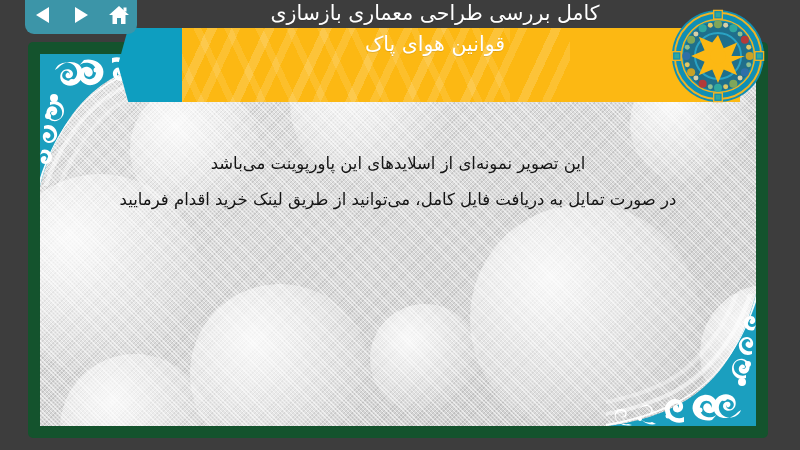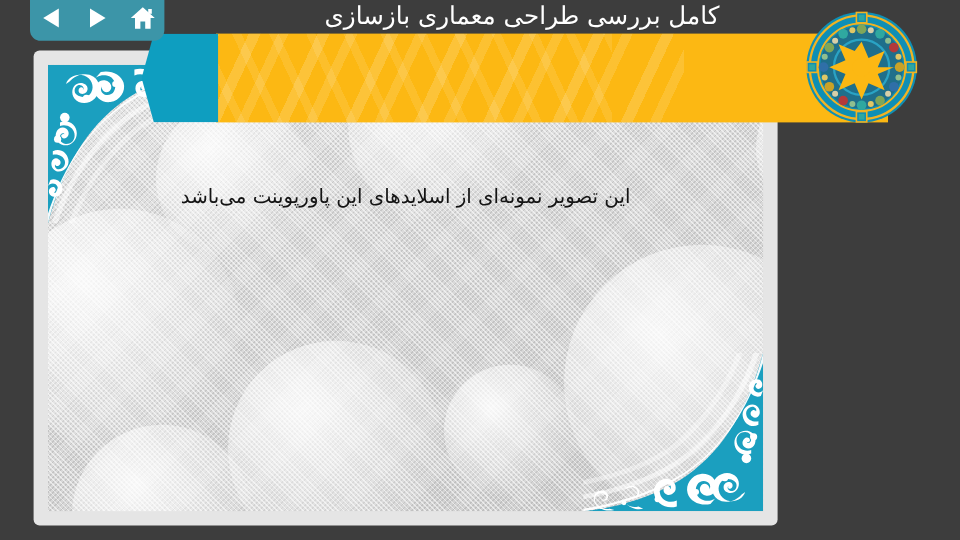--- a/index.html
+++ b/index.html
@@ -135,23 +135,23 @@
     width: 96px;
     height: 96px;
     z-index: 50;
   }
 
   
   .frame {
     position: absolute;
     left: 28px;
     top: 42px;
-    width: 620px;
+    width: 740px;
     height: 396px;
-    background: #e5e5e5;
+    background: #14532d;
     border-radius: 5px;
     overflow: hidden;
     z-index: 20;
   }
 
   .frame-inner {
     position: absolute;
     left: 12px;
     top: 12px;
     right: 12px;
@@ -276,30 +276,32 @@
           <circle cx="88" cy="10" r="2.5"></circle>
           <circle cx="116" cy="7" r="2"></circle>
           <path d="M10,48 c7,-3 14,2 14,9 c0,6 -5,11 -11,10 c-5,-1 -8,-6 -6,-11 c1,-3 5,-5 8,-3 c3,2 3,6 0,8 c-2,1 -4,0 -4,-2 c0,-1 2,-2 3,-1 c-1,-2 -4,-1 -4,2 c-1,3 2,6 5,6 c5,0 8,-4 7,-9 c-1,-5 -7,-8 -12,-6 z"></path>
           <path d="M4,72 c6,-3 12,1 13,7 c1,5 -3,10 -8,10 c-4,0 -7,-4 -6,-8 c1,-3 4,-4 6,-2 c2,1 2,4 0,5 c-1,1 -3,0 -3,-1 c-1,2 1,4 3,4 c3,0 6,-3 5,-7 c-1,-4 -6,-6 -10,-5 z"></path>
           <path d="M2,96 c5,-2 10,2 10,7 c0,4 -3,7 -7,7 c-3,0 -5,-3 -4,-6 c1,-2 4,-3 5,-1 c1,1 0,3 -1,3 c0,1 2,1 3,-1 c1,-3 -1,-6 -4,-6 c-2,0 -3,1 -4,2 z"></path>
         </g>
       </svg>
 
       <div class="body-text">
         <p>این تصویر نمونه‌ای از اسلایدهای این پاورپوینت می‌باشد</p>
+        <p>در صورت تمایل به دریافت فایل کامل، می‌توانید از طریق لینک خرید اقدام فرمایید</p>
       </div>
 
     </div>
   </div>
 
   <div class="title-zone">
     <div class="band-point"></div>
     <div class="yellow-band"></div>
     <div class="title-text">
       <div>کامل بررسی طراحی معماری بازسازی</div>
+      <div>قوانین هوای پاک</div>
     </div>
   </div>
 
   <svg class="mandala" viewBox="0 0 100 100">
     <circle cx="50" cy="50" r="48" fill="#0f8fb5"></circle>
     <circle cx="50" cy="50" r="45" fill="none" stroke="#f0b323" stroke-width="2"></circle>
     <circle cx="50" cy="50" r="41" fill="#0f8fb5"></circle>
     <circle cx="50" cy="50" r="38" fill="none" stroke="#f0b323" stroke-width="1.6"></circle>
     <circle cx="50" cy="50" r="36" fill="#1f6f8b"></circle>
 

